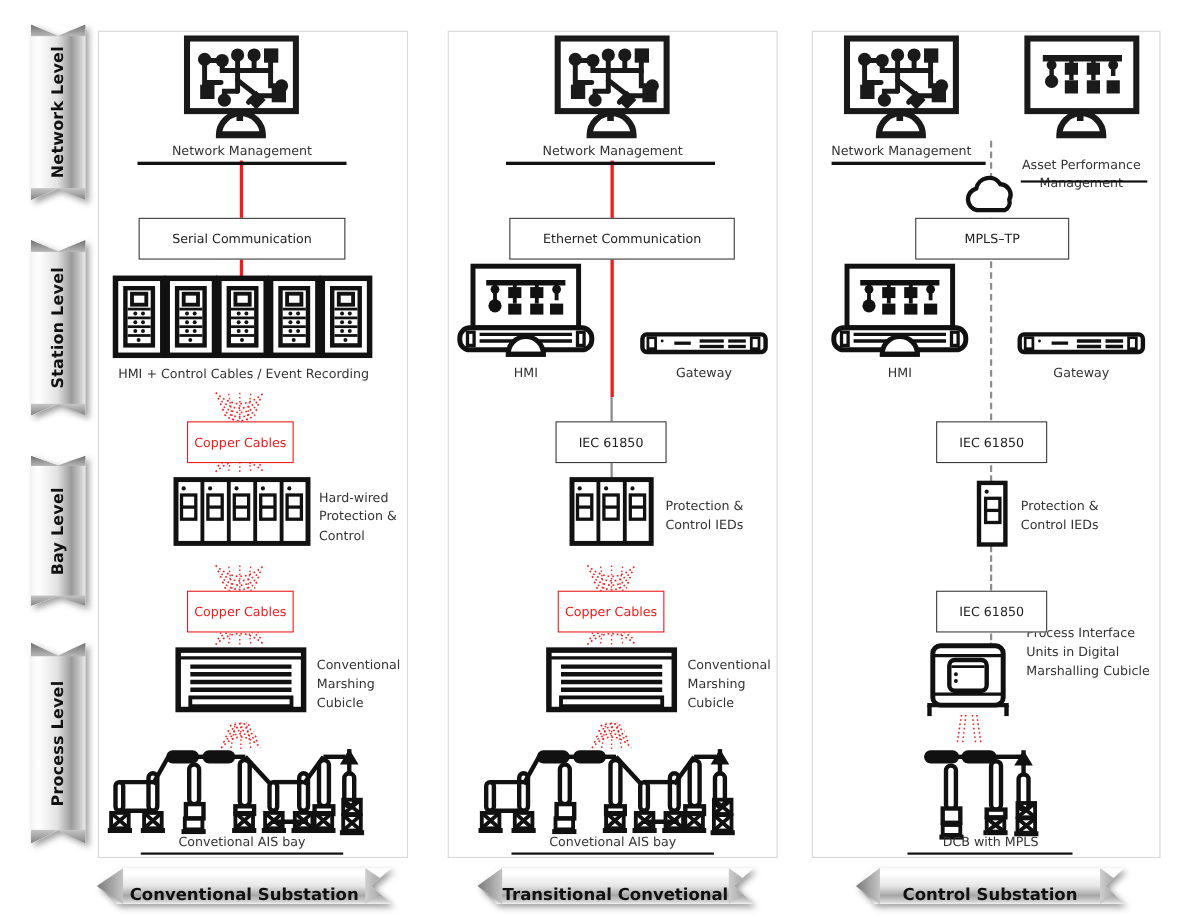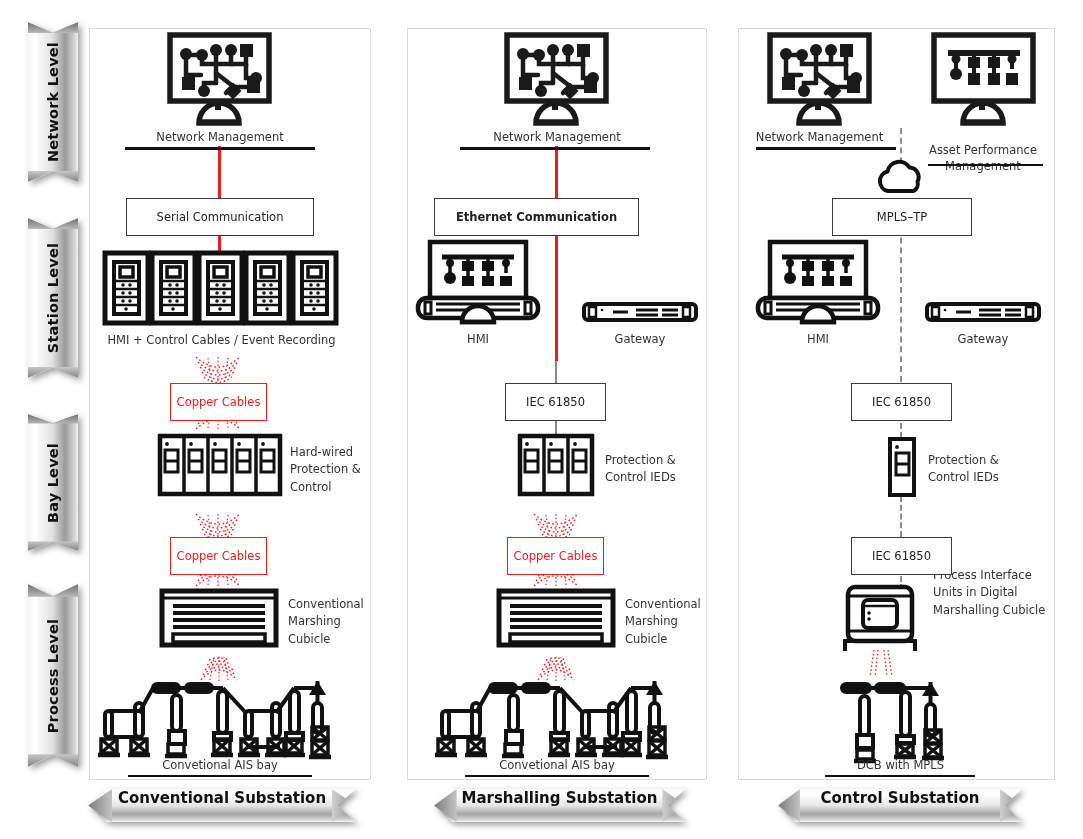--- a/index.html
+++ b/index.html
@@ -26,21 +26,21 @@
   
   .panel{position:absolute;top:28px;height:752px;border:1px solid #d8d8d8;
       background:#fff;box-sizing:border-box;}
 
   
   .banner{position:absolute;height:33px;
       filter:drop-shadow(3px 3px 3px rgba(0,0,0,.38));}
   .banner-body{position:relative;width:100%;height:100%;
       clip-path:polygon(0 50%,7% 0,100% 0,100% 0,93% 50%,100% 100%,7% 100%);
       background:linear-gradient(180deg,#fbfbfb 0%,#ffffff 16%,#e6e6e6 50%,#a6a6a6 76%,#d0d0d0 92%,#f2f2f2 100%);
-      display:flex;align-items:flex-start;justify-content:center;}
+      display:flex;align-items:flex-end;justify-content:center;}
   .banner-body::before{content:"";position:absolute;left:0;top:0;height:100%;width:9%;
       background:linear-gradient(90deg,#7a7a7a,#c5c5c5);
       clip-path:polygon(0 50%,100% 0,100% 100%);}
   .banner-body::after{content:"";position:absolute;right:0;top:0;height:100%;width:9%;
       background:linear-gradient(270deg,#8a8a8a,#cfcfcf);
       clip-path:polygon(100% 50%,0 0,0 100%);}
   .banner-text{position:relative;z-index:3;font-weight:bold;font-size:15px;color:#111;}
 
   
   .abs{position:absolute;}
@@ -470,21 +470,21 @@
       <rect x="59" y="52" width="12" height="12" transform="rotate(45 65 58)"></rect>
     </g>
     <rect x="47" y="68" width="6" height="9" fill="#1a1a1a"></rect>
     <path d="M31 90 a20 20 0 0 1 40 0 z" fill="none" stroke="#1a1a1a" stroke-width="5.5"></path>
     <line x1="29" y1="89" x2="73" y2="89" stroke="#1a1a1a" stroke-width="5.5"></line>
   </svg>
 </div>
 <div class="cap" style="left:457px;top:130px;width:200px;">Network Management</div>
 <div class="rule" style="left:460px;top:147px;width:190px;"></div>
 
-<div class="tagbox" style="left:434px;top:198px;width:205px;font-weight:bold;">Ethernet Communication</div>
+<div class="tagbox" style="left:463px;top:198px;width:205px;">Ethernet Communication</div>
 
 <div class="abs" style="left:416px;top:240px;">
   <svg width="124" height="86" viewBox="0 0 124 86">
     <rect x="14" y="2" width="96" height="56" fill="#fff" stroke="#111" stroke-width="4.5"></rect>
     <line x1="26" y1="17" x2="98" y2="17" stroke="#111" stroke-width="5"></line>
     <g stroke="#111" stroke-width="3.5">
       <line x1="34" y1="17" x2="34" y2="33"></line>
         <line x1="52" y1="17" x2="52" y2="36"></line>
       <line x1="72" y1="17" x2="72" y2="36"></line>
         <line x1="90" y1="17" x2="90" y2="33"></line>
@@ -920,20 +920,20 @@
 <div class="cap" style="left:818px;top:758px;width:165px;">DCB with MPLS</div>
 <div class="rule" style="left:825px;top:775px;width:150px;height:2px;"></div>
 
 <div class="banner" style="left:88px;top:789px;width:268px;">
   <div class="banner-body">
       <span class="banner-text">Conventional Substation</span>
     </div>
 </div>
 <div class="banner" style="left:434px;top:789px;width:251px;">
   <div class="banner-body">
-      <span class="banner-text">Marshalling Substation</span>
+      <span class="banner-text">Transitional Convetional</span>
     </div>
 </div>
 <div class="banner" style="left:778px;top:789px;width:244px;">
   <div class="banner-body">
       <span class="banner-text">Control Substation</span>
     </div>
 </div>
 
 </body></html>

